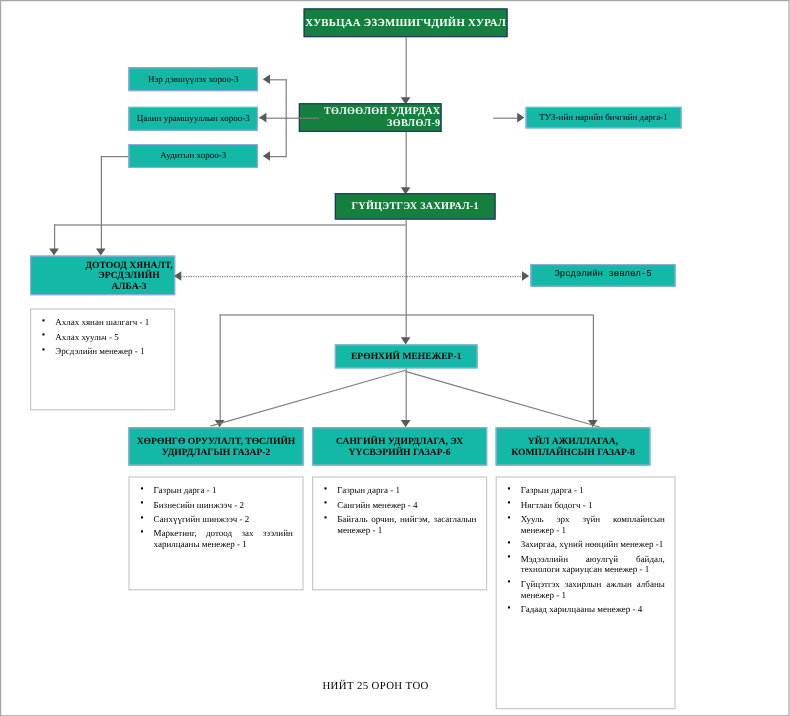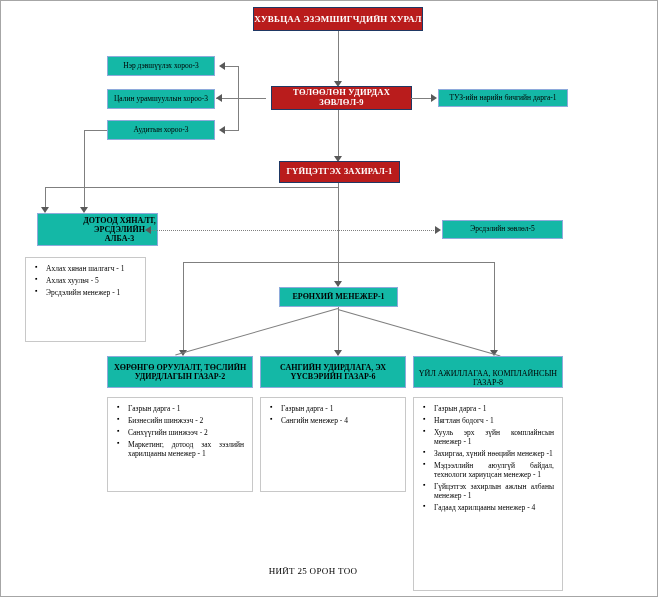--- a/index.html
+++ b/index.html
@@ -5,21 +5,21 @@
   html,body{margin:0;padding:0;}
   body{
     width:658px;height:597px;
     background:#ffffff;
     font-family:"Liberation Serif","DejaVu Serif",serif;
     color:#000;
     overflow:hidden;
   }
   #root{position:relative;width:658px;height:597px;box-sizing:border-box;border:1px solid #a6a6a6;}
   .box{position:absolute;box-sizing:border-box;display:flex;align-items:center;justify-content:center;text-align:center;line-height:1.15;}
-  .dark{background:#b91c1c;border:1px solid #1F3864;color:#ffffff;font-weight:bold;letter-spacing:.2px;}
+  .dark{background:#15803d;border:1px solid #1F3864;color:#ffffff;font-weight:bold;letter-spacing:.2px;text-align:right;}
   .light{background:#14b8a6;border:1px solid #8EAADB;color:#000000;}
   .listbox{position:absolute;box-sizing:border-box;background:#ffffff;border:1px solid #c8c8c8;padding:6px 4px 6px 4px;}
   .listbox ul{margin:0;padding:0 4px 0 16px;list-style:none;}
   .listbox li{position:relative;margin:0 0 3px 0;text-align:justify;}
   .listbox li:before{content:"\25AA";position:absolute;left:-11px;top:-1px;font-size:7px;}
   .ln{position:absolute;background:#7f7f7f;}
   .hln{height:1px;}
   .vln{width:1px;}
   .arrow{position:absolute;width:0;height:0;}
   .ar-down{border-left:4px solid transparent;border-right:4px solid transparent;border-top:6px solid #595959;}
@@ -34,21 +34,21 @@
 
 <div id="root">
 
   <div class="box dark" style="left:252px;top:6px;width:170px;height:24px;font-size:9px;">
     <span>ХУВЬЦАА ЭЗЭМШИГЧДИЙН ХУРАЛ</span>
   </div>
 
   <div class="ln vln" style="left:337px;top:30px;height:53px;"></div>
   <div class="arrow ar-down" style="left:333px;top:80px;"></div>
 
-  <div class="box dark" style="left:270px;top:85px;width:141px;height:24px;font-size:8.5px;">
+  <div class="box dark" style="left:248px;top:85px;width:119px;height:24px;font-size:8.5px;">
     <span>ТӨЛӨӨЛӨН УДИРДАХ ЗӨВЛӨЛ-9</span>
   </div>
 
   <div class="box light" style="left:106px;top:55px;width:108px;height:20px;font-size:7.5px;">
     <span>Нэр дэвшүүлэх хороо-3</span>
   </div>
   <div class="box light" style="left:106px;top:88px;width:108px;height:20px;font-size:7.5px;align-items:center;">
     <span>Цалин урамшууллын хороо-3</span>
   </div>
   <div class="box light" style="left:106px;top:119px;width:108px;height:20px;font-size:7.5px;">
@@ -70,36 +70,36 @@
 
   <div class="box light" style="left:437px;top:88px;width:130px;height:18px;font-size:7.5px;">
     <span>ТУЗ-ийн нарийн бичгийн дарга-1</span>
   </div>
   <div class="ln hln" style="left:410px;top:97px;width:22px;"></div>
   <div class="arrow ar-right" style="left:430px;top:93px;"></div>
 
   <div class="ln vln" style="left:337px;top:109px;height:50px;"></div>
   <div class="arrow ar-down" style="left:333px;top:155px;"></div>
 
-  <div class="box dark" style="left:278px;top:160px;width:121px;height:22px;font-size:8.5px;">
+  <div class="box dark" style="left:278px;top:160px;width:134px;height:22px;font-size:8.5px;">
     <span>ГҮЙЦЭТГЭХ ЗАХИРАЛ-1</span>
   </div>
 
   <div class="ln vln" style="left:337px;top:182px;height:103px;"></div>
   <div class="arrow ar-down" style="left:333px;top:280px;"></div>
 
   <div class="ln hln" style="left:44px;top:186px;width:293px;"></div>
   <div class="ln vln" style="left:44px;top:186px;height:24px;"></div>
   <div class="arrow ar-down" style="left:40px;top:206px;"></div>
 
-  <div class="box light" style="left:36px;top:212px;width:121px;height:33px;font-size:8px;font-weight:bold;padding-left:44px;">
+  <div class="box light" style="left:24px;top:212px;width:121px;height:33px;font-size:8px;font-weight:bold;padding-left:44px;">
     <span>ДОТООД ХЯНАЛТ, ЭРСДЭЛИЙН АЛБА-3</span>
   </div>
 
-  <div class="box light" style="left:441px;top:219px;width:121px;height:19px;font-size:7.5px;">
+  <div class="box light" style="left:441px;top:219px;width:121px;height:19px;font-size:7.5px;font-family:Liberation Mono, monospace;">
     <span>Эрсдэлийн зөвлөл-5</span>
   </div>
 
   <div class="dot" style="left:150px;top:229px;width:287px;"></div>
   <div class="arrow ar-left" style="left:144px;top:225px;"></div>
   <div class="arrow ar-right" style="left:434px;top:225px;"></div>
 
   <div class="listbox" style="left:24px;top:256px;width:121px;height:85px;font-size:7.5px;">
     <ul>
       <li>Ахлах хянан шалгагч - 1</li>
@@ -122,37 +122,38 @@
   <div class="arrow ar-down" style="left:333px;top:349px;"></div>
   <div class="diag" style="left:337px;top:308px;width:169px;transform:rotate(164deg);"></div>
   <div class="diag" style="left:337px;top:308px;width:169px;transform:rotate(16deg);"></div>
 
   <div class="box light" style="left:106px;top:355px;width:146px;height:32px;font-size:8px;font-weight:bold;padding:0 3px;">
     <span>ХӨРӨНГӨ ОРУУЛАЛТ, ТӨСЛИЙН УДИРДЛАГЫН ГАЗАР-2</span>
   </div>
   <div class="box light" style="left:259px;top:355px;width:146px;height:32px;font-size:8px;font-weight:bold;padding:0 3px;">
     <span>САНГИЙН УДИРДЛАГА, ЭХ ҮҮСВЭРИЙН ГАЗАР-6</span>
   </div>
-  <div class="box light" style="left:412px;top:355px;width:150px;height:32px;font-size:8px;font-weight:normal;padding:0 3px;align-items:flex-end;">
+  <div class="box light" style="left:412px;top:355px;width:129px;height:32px;font-size:8px;font-weight:bold;padding:0 3px;">
     <span>ҮЙЛ АЖИЛЛАГАА, КОМПЛАЙНСЫН ГАЗАР-8</span>
   </div>
 
   <div class="listbox" style="left:106px;top:396px;width:146px;height:95px;font-size:7.5px;">
     <ul>
       <li>Газрын дарга - 1</li>
       <li>Бизнесийн шинжээч - 2</li>
       <li>Санхүүгийн шинжээч - 2</li>
       <li>Маркетинг, дотоод зах зээлийн харилцааны менежер - 1</li>
     </ul>
   </div>
 
   <div class="listbox" style="left:259px;top:396px;width:146px;height:95px;font-size:7.5px;">
     <ul>
       <li>Газрын дарга - 1</li>
       <li>Сангийн менежер - 4</li>
+      <li>Байгаль орчин, нийгэм, засаглалын менежер - 1</li>
     </ul>
   </div>
 
   <div class="listbox" style="left:412px;top:396px;width:150px;height:194px;font-size:7.5px;">
     <ul>
       <li>Газрын дарга - 1</li>
       <li>Нягтлан бодогч - 1</li>
       <li>Хууль эрх зүйн комплайнсын менежер - 1</li>
       <li>Захиргаа, хүний нөөцийн менежер -1</li>
       <li>Мэдээллийн аюулгүй байдал, технологи хариуцсан менежер - 1</li>

